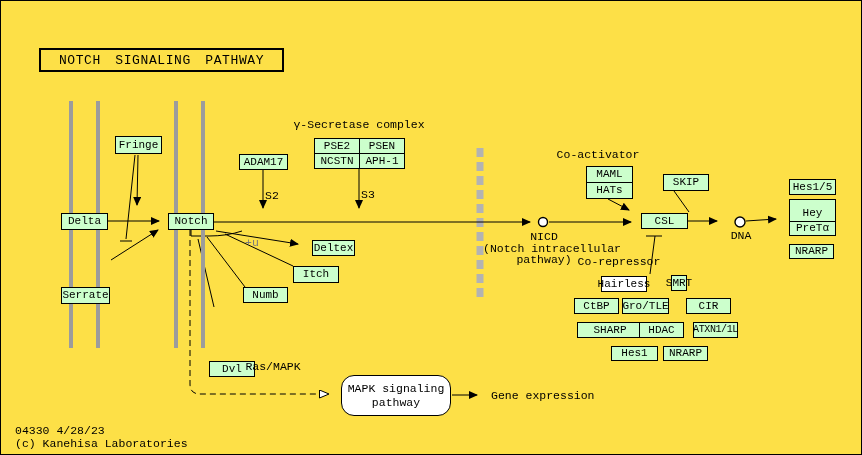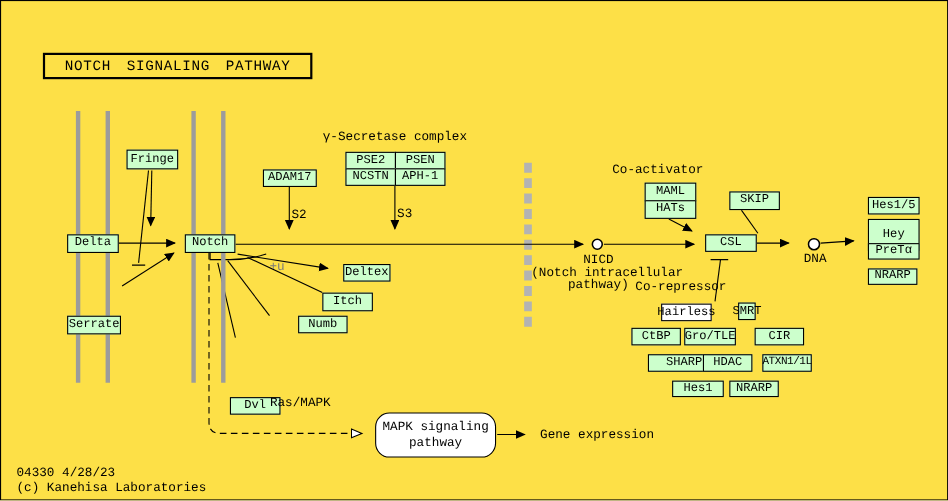--- a/index.html
+++ b/index.html
@@ -101,34 +101,34 @@
   <div class="gene" style="left:167px;top:212px;width:46px;height:17px;">Notch</div>
   <div class="gene" style="left:238px;top:153px;width:49px;height:16px;">ADAM17</div>
 
   <div class="gene" style="left:313px;top:137px;width:46px;height:16px;">PSE2</div>
   <div class="gene" style="left:358px;top:137px;width:46px;height:16px;">PSEN</div>
   <div class="gene" style="left:313px;top:152px;width:46px;height:16px;">NCSTN</div>
   <div class="gene" style="left:358px;top:152px;width:46px;height:16px;">APH-1</div>
 
   <div class="gene" style="left:311px;top:239px;width:43px;height:16px;">Deltex</div>
   <div class="gene" style="left:292px;top:265px;width:46px;height:17px;">Itch</div>
-  <div class="gene" style="left:242px;top:286px;width:45px;height:16px;margin-left:28px;">Numb</div>
+  <div class="gene" style="left:242px;top:286px;width:45px;height:16px;">Numb</div>
   <div class="gene" style="left:208px;top:320px;width:46px;height:16px;margin-top:40px;">Dvl</div>
 
   <div class="gene" style="left:585px;top:165px;width:47px;height:17px;">MAML</div>
   <div class="gene" style="left:585px;top:181px;width:47px;height:17px;">HATs</div>
   <div class="gene" style="left:662px;top:173px;width:46px;height:17px;">SKIP</div>
   <div class="gene" style="left:640px;top:212px;width:47px;height:16px;">CSL</div>
 
   <div class="gene white" style="left:600px;top:275px;width:46px;height:16px;">Hairless</div>
   <div class="gene" style="left:670px;top:274px;width:16px;height:16px;">SMRT</div>
   <div class="gene" style="left:573px;top:297px;width:45px;height:16px;">CtBP</div>
   <div class="gene" style="left:621px;top:297px;width:47px;height:16px;">Gro/TLE</div>
   <div class="gene" style="left:685px;top:297px;width:45px;height:16px;">CIR</div>
-  <div class="gene" style="left:588px;top:321px;width:66px;height:16px;">SHARP</div>
+  <div class="gene" style="left:576px;top:321px;width:66px;height:16px;">SHARP</div>
   <div class="gene" style="left:638px;top:321px;width:45px;height:16px;">HDAC</div>
   <div class="gene tight" style="left:692px;top:321px;width:45px;height:16px;">ATXN1/1L</div>
   <div class="gene" style="left:610px;top:345px;width:47px;height:15px;">Hes1</div>
   <div class="gene" style="left:662px;top:345px;width:45px;height:15px;">NRARP</div>
 
   <div class="gene" style="left:788px;top:178px;width:47px;height:16px;">Hes1/5</div>
   <div class="gene" style="left:788px;top:198px;width:47px;height:29px;">Hey</div>
   <div class="gene" style="left:788px;top:220px;width:47px;height:15px;">PreTα</div>
   <div class="gene" style="left:788px;top:243px;width:45px;height:15px;">NRARP</div>
 

